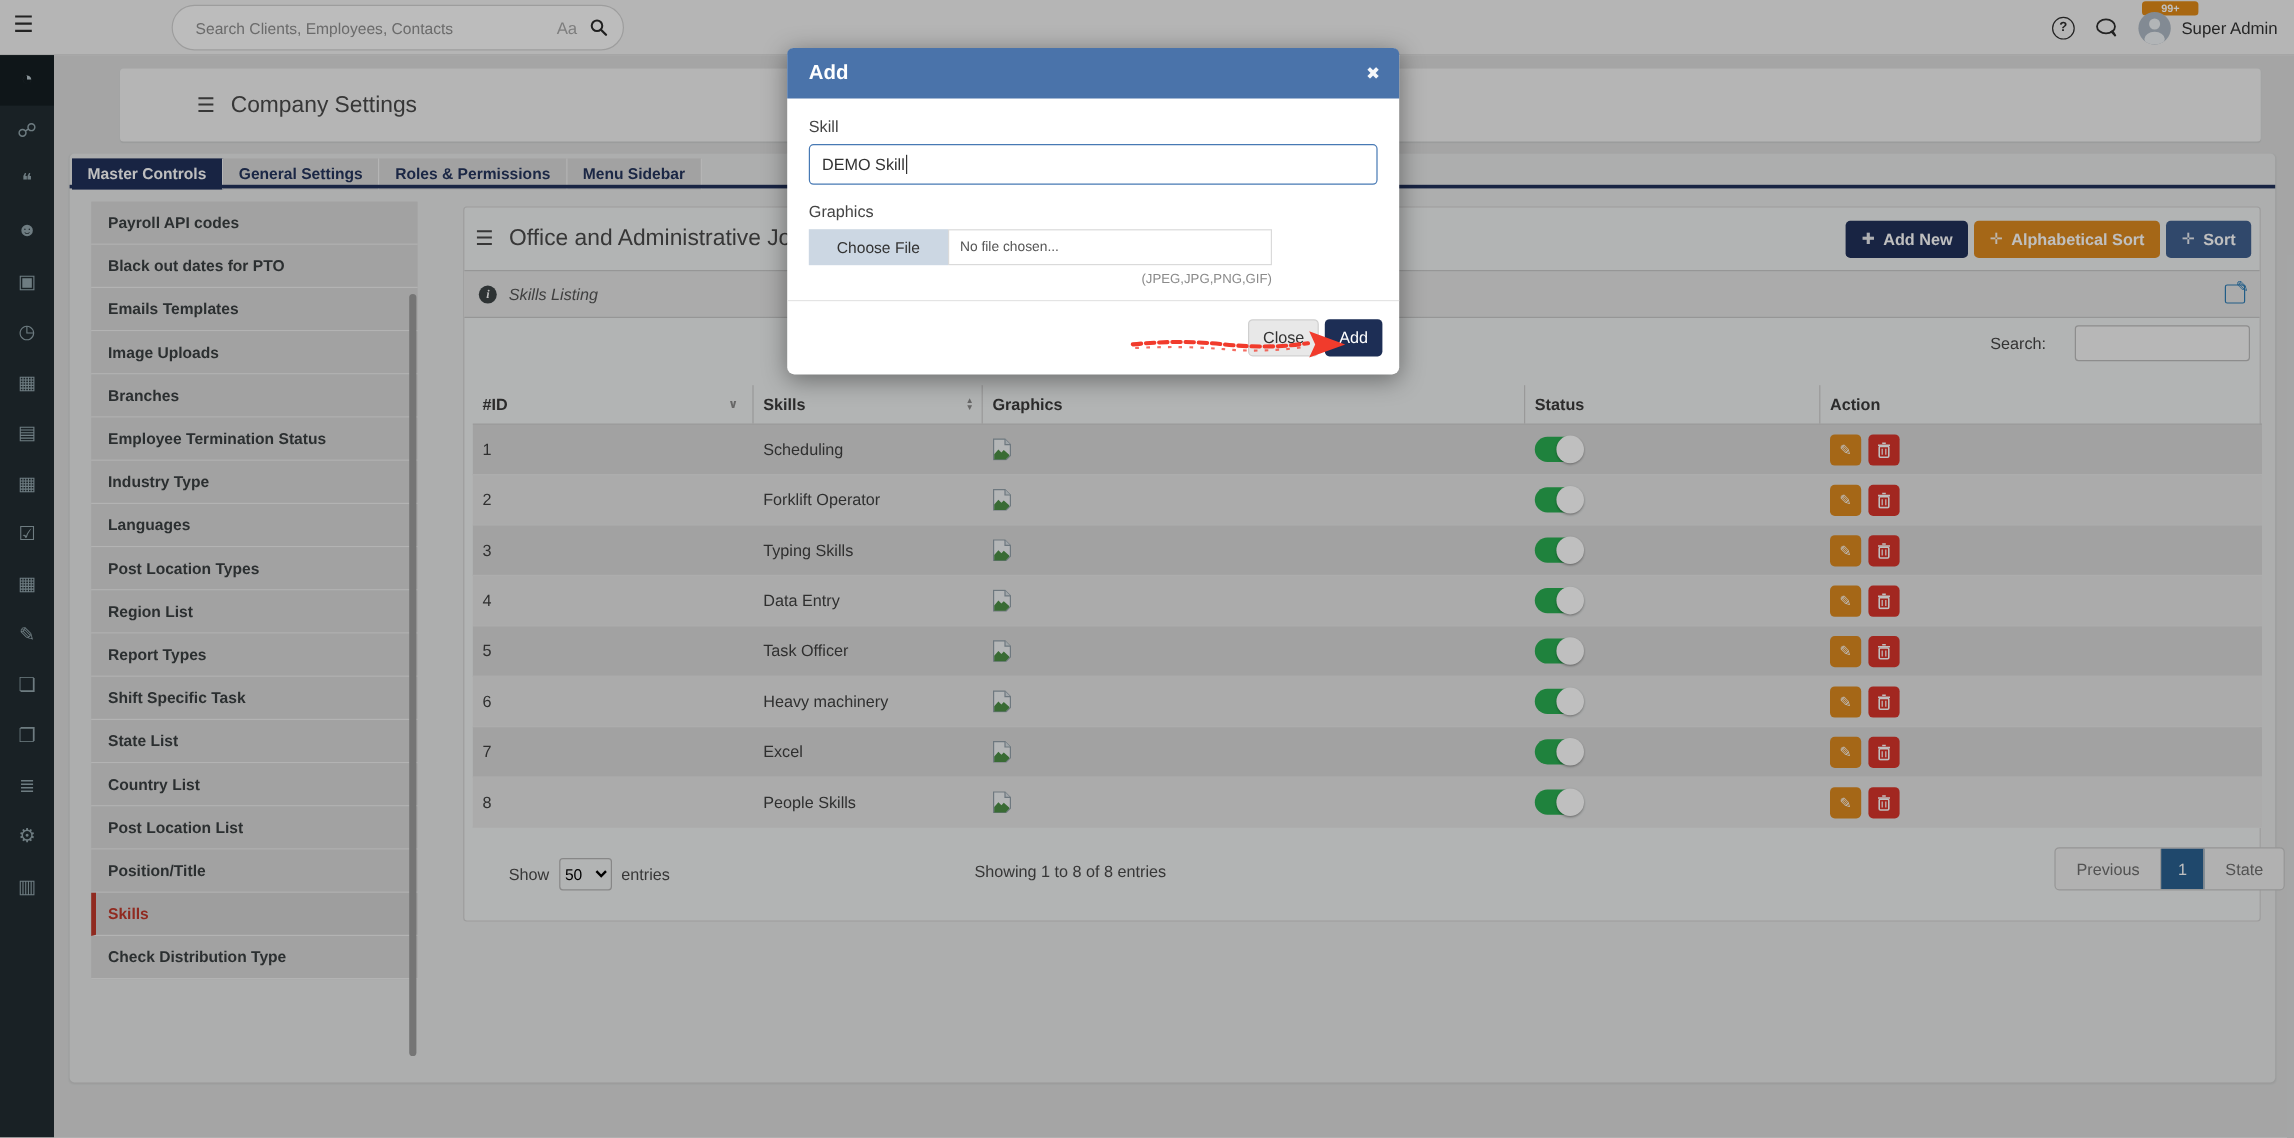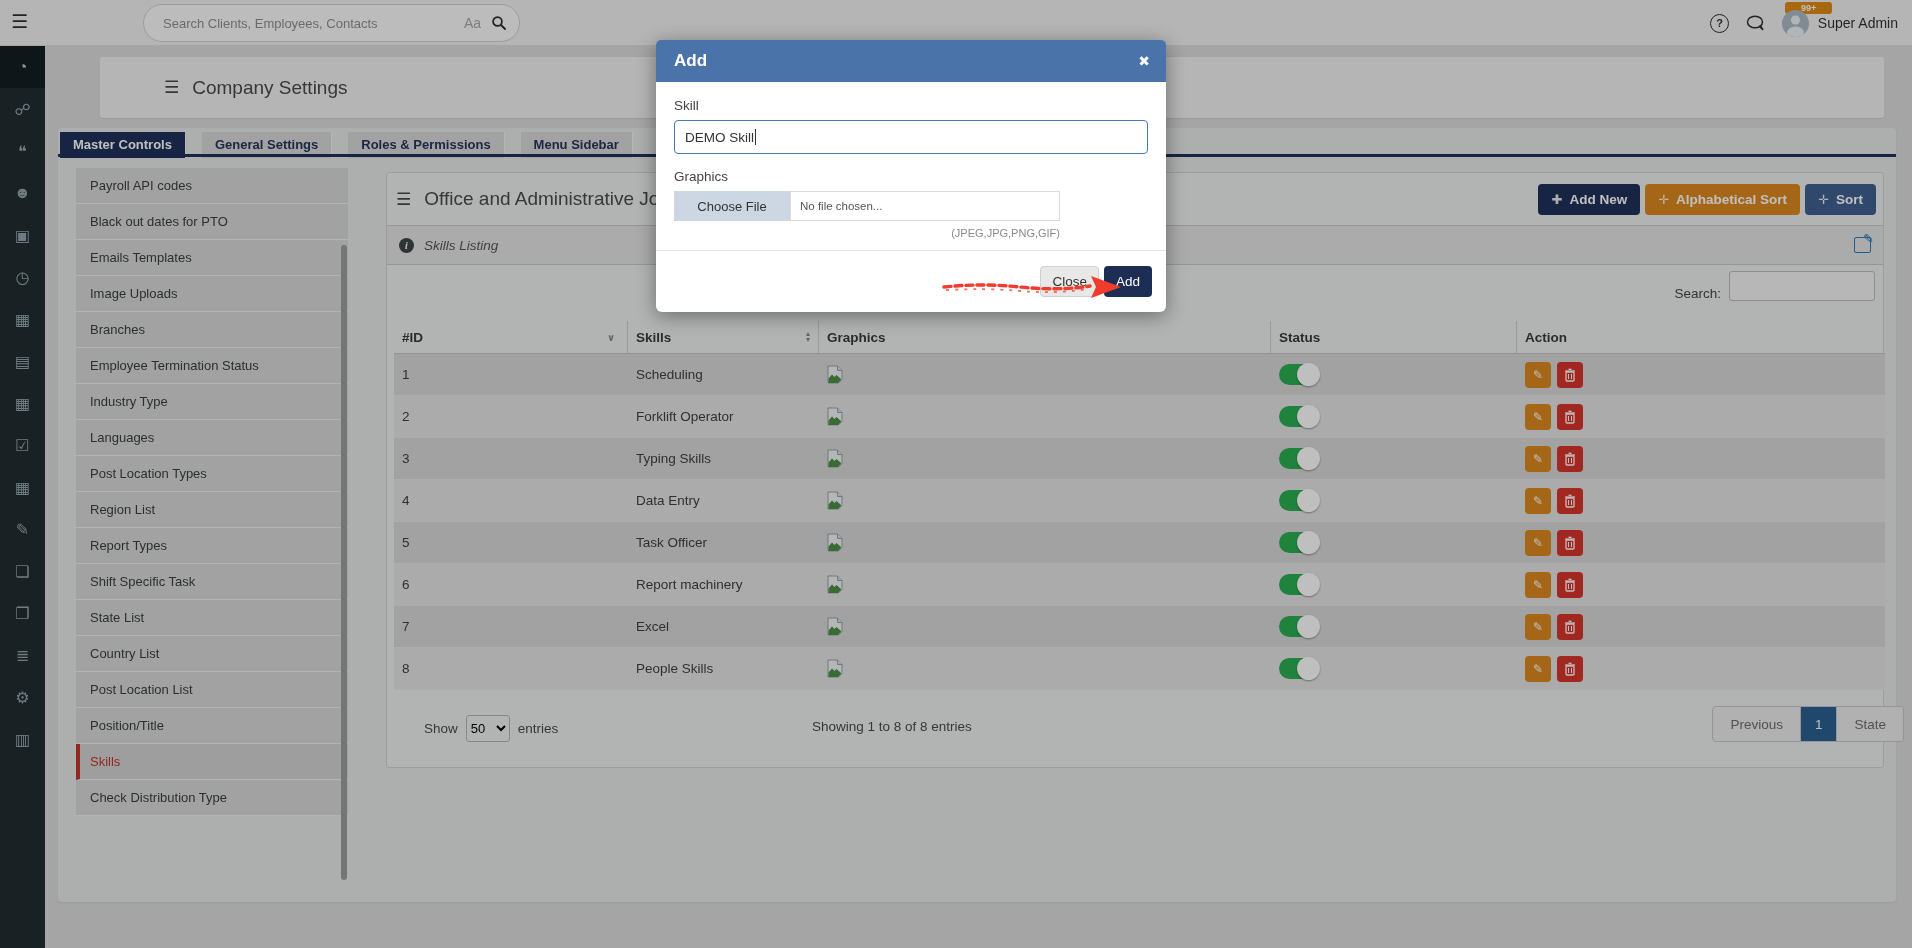--- a/index.html
+++ b/index.html
@@ -26,47 +26,47 @@
   .rail-item{height:42px;display:flex;align-items:center;justify-content:center;color:#93a6ad;font-size:16px;cursor:pointer;}
   .rail-item.active{background:#151e22;color:#b9c7cd;}
 
   
   .page{position:absolute;left:45px;top:46px;width:1867px;height:902px;background:#dcdddd;}
   .head-card{position:absolute;left:55px;top:11px;width:1784px;height:61px;background:#f2f2f2;border-radius:3px;box-shadow:0 1px 1px rgba(0,0,0,.07);display:flex;align-items:center;padding-left:64px;gap:13px;}
   .head-card .list-ic{font-size:17px;color:#4a4a4a;}
   .head-title{font-size:19px;color:#4a4a4a;}
 
   .main-card{position:absolute;left:13px;top:82px;width:1838px;height:774px;background:#e7e8e8;border-radius:4px;box-shadow:0 1px 2px rgba(0,0,0,.08);}
-  .tabs{position:absolute;left:2px;top:4px;display:flex;gap:16px;}
+  .tabs{position:absolute;left:2px;top:4px;display:flex;}
   .tab{height:26px;line-height:26px;padding:0 13px;font-size:13px;font-weight:700;color:#25355c;background:#d9d9d9;border-right:1px solid #f2f2f2;cursor:pointer;white-space:nowrap;}
   .tab.active{background:#20315a;color:#fff;}
   .tab-underline{position:absolute;left:0;top:26px;width:100%;height:3px;background:#20315a;}
 
   .menu{position:absolute;left:18px;top:40px;width:272px;}
-  .menu-item{height:36px;line-height:35px;padding-left:14px;background:#d8d8d8;border-bottom:1px solid #efefef;font-size:13px;font-weight:400;color:#3a3f41;cursor:pointer;white-space:nowrap;}
+  .menu-item{height:36px;line-height:35px;padding-left:14px;background:#d8d8d8;border-bottom:1px solid #efefef;font-size:13px;font-weight:700;color:#3a3f41;cursor:pointer;white-space:nowrap;}
   .menu-item.active{color:#c0392b;border-left:4px solid #c0392b;padding-left:10px;background:#d3d3d3;}
   .menu-scrollbar{position:absolute;left:283px;top:117px;width:6px;height:635px;background:#9d9d9d;border-radius:3px;}
 
   .content{position:absolute;left:328px;top:44px;width:1498px;height:596px;background:#eef0f0;border:1px solid #d2d2d2;border-radius:3px;}
   .content-head{position:absolute;left:0;top:4px;width:100%;height:44px;display:flex;align-items:center;padding:0 7px 0 9px;gap:13px;}
   .content-title{font-size:19px;color:#4a4a4a;white-space:nowrap;overflow:hidden;}
   .head-btns{margin-left:auto;display:flex;gap:5px;}
   .btn{height:31px;border:none;border-radius:4px;font-size:13.5px;font-weight:700;color:#fff;padding:0 13px;display:flex;align-items:center;gap:7px;cursor:pointer;}
   .btn .bicon{font-size:13px;opacity:.9;}
   .btn-navy{background:#20315a;}
   .btn-orange{background:#dd8a1f;}
   .btn-blue{background:#41608f;}
 
   .listing-bar{position:absolute;left:0;top:52px;width:100%;height:40px;background:#e4e5e5;border-top:1px solid #c9c9c9;border-bottom:1px solid #c9c9c9;display:flex;align-items:center;padding:0 12px;gap:10px;}
   .info-ic{width:15px;height:15px;border-radius:50%;background:#3e4446;color:#fff;font-size:10px;font-weight:700;font-style:italic;font-family:"Liberation Serif",serif;display:flex;align-items:center;justify-content:center;}
   .listing-title{font-size:13.5px;font-style:italic;color:#555;}
   .pencil-sq{margin-left:auto;color:#2d7cb5;font-size:15px;width:17px;height:16px;border:1.5px solid #2d7cb5;border-radius:2px;position:relative;cursor:pointer;}
   .pencil-sq span{position:absolute;right:-4px;top:-7px;font-size:13px;}
 
-  .search-row{position:absolute;right:8px;top:98px;display:flex;align-items:flex-end;gap:8px;}
+  .search-row{position:absolute;right:8px;top:98px;display:flex;align-items:center;gap:24px;}
   .search-row label{font-size:13.5px;color:#444;}
   .search-row input{width:146px;height:30px;border:1px solid #bcbcbc;border-radius:3px;background:#f4f4f4;outline:none;padding:0 8px;font-size:13px;color:#333;}
 
   .tbl{position:absolute;left:7px;top:148px;width:1491px;}
   .t-row{display:grid;grid-template-columns:234px 191px 452px 246px 1fr;}
   .t-head{height:33px;border-bottom:1px solid #c6c6c6;}
   .t-head .t-cell{font-weight:700;color:#3a3a3a;border-right:1px solid #cccccc;display:flex;align-items:center;}
   .t-head .t-cell:last-child{border-right:none;}
   .t-cell{padding-left:8px;font-size:13.5px;color:#3f3f3f;display:flex;align-items:center;}
   .t-body .t-row{height:42px;border-bottom:1px solid #e7e7e7;}
@@ -432,21 +432,21 @@
                       <line x1="1" y1="3" x2="11" y2="3" stroke="#fff" stroke-width="1.3"></line>
                       <line x1="4.5" y1="1.3" x2="7.5" y2="1.3" stroke="#fff" stroke-width="1.3"></line>
                       <line x1="4.5" y1="6" x2="4.5" y2="11" stroke="#fff" stroke-width="1"></line>
                       <line x1="7.5" y1="6" x2="7.5" y2="11" stroke="#fff" stroke-width="1"></line>
                     </svg>
                   </button>
                 </div>
               </div>
               <div class="t-row">
                 <div class="t-cell">6</div>
-                <div class="t-cell">Report machinery</div>
+                <div class="t-cell">Heavy machinery</div>
                 <div class="t-cell">
                   <svg width="16" height="19" viewBox="0 0 16 19">
                     <path d="M1 1 h9.5 l4.5 4.5 v9 l-3.5 3.5 H1 Z" fill="#f0f3f5" stroke="#93a1aa" stroke-width="1"></path>
                     <path d="M10.5 1 v4.5 h4.5" fill="#d7dee3" stroke="#93a1aa" stroke-width="1"></path>
                     <path d="M1.5 13.5 l3.5-4 2.5 2.5 2-2 4.5 4 v1 l-3 3 H1.5 Z" fill="#4d8f46"></path>
                   </svg>
                 </div>
                 <div class="t-cell">
                   <span class="toggle"></span>
                 </div>

